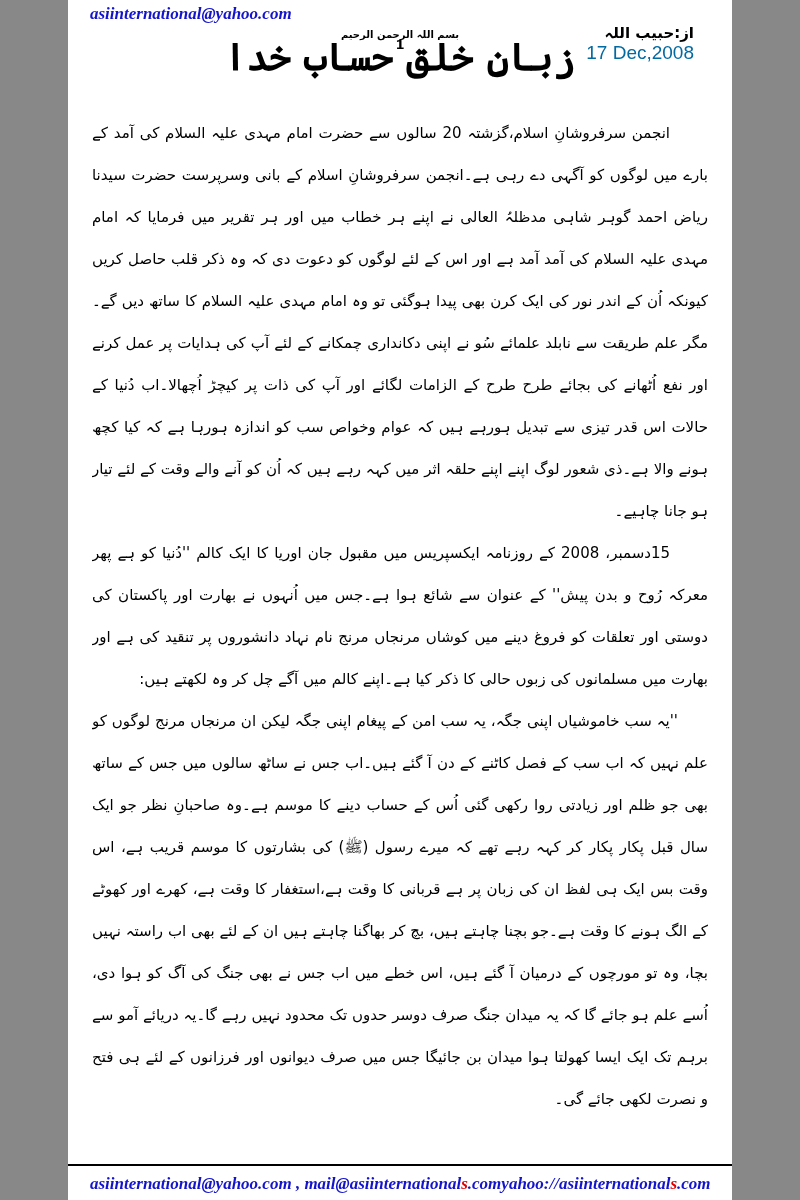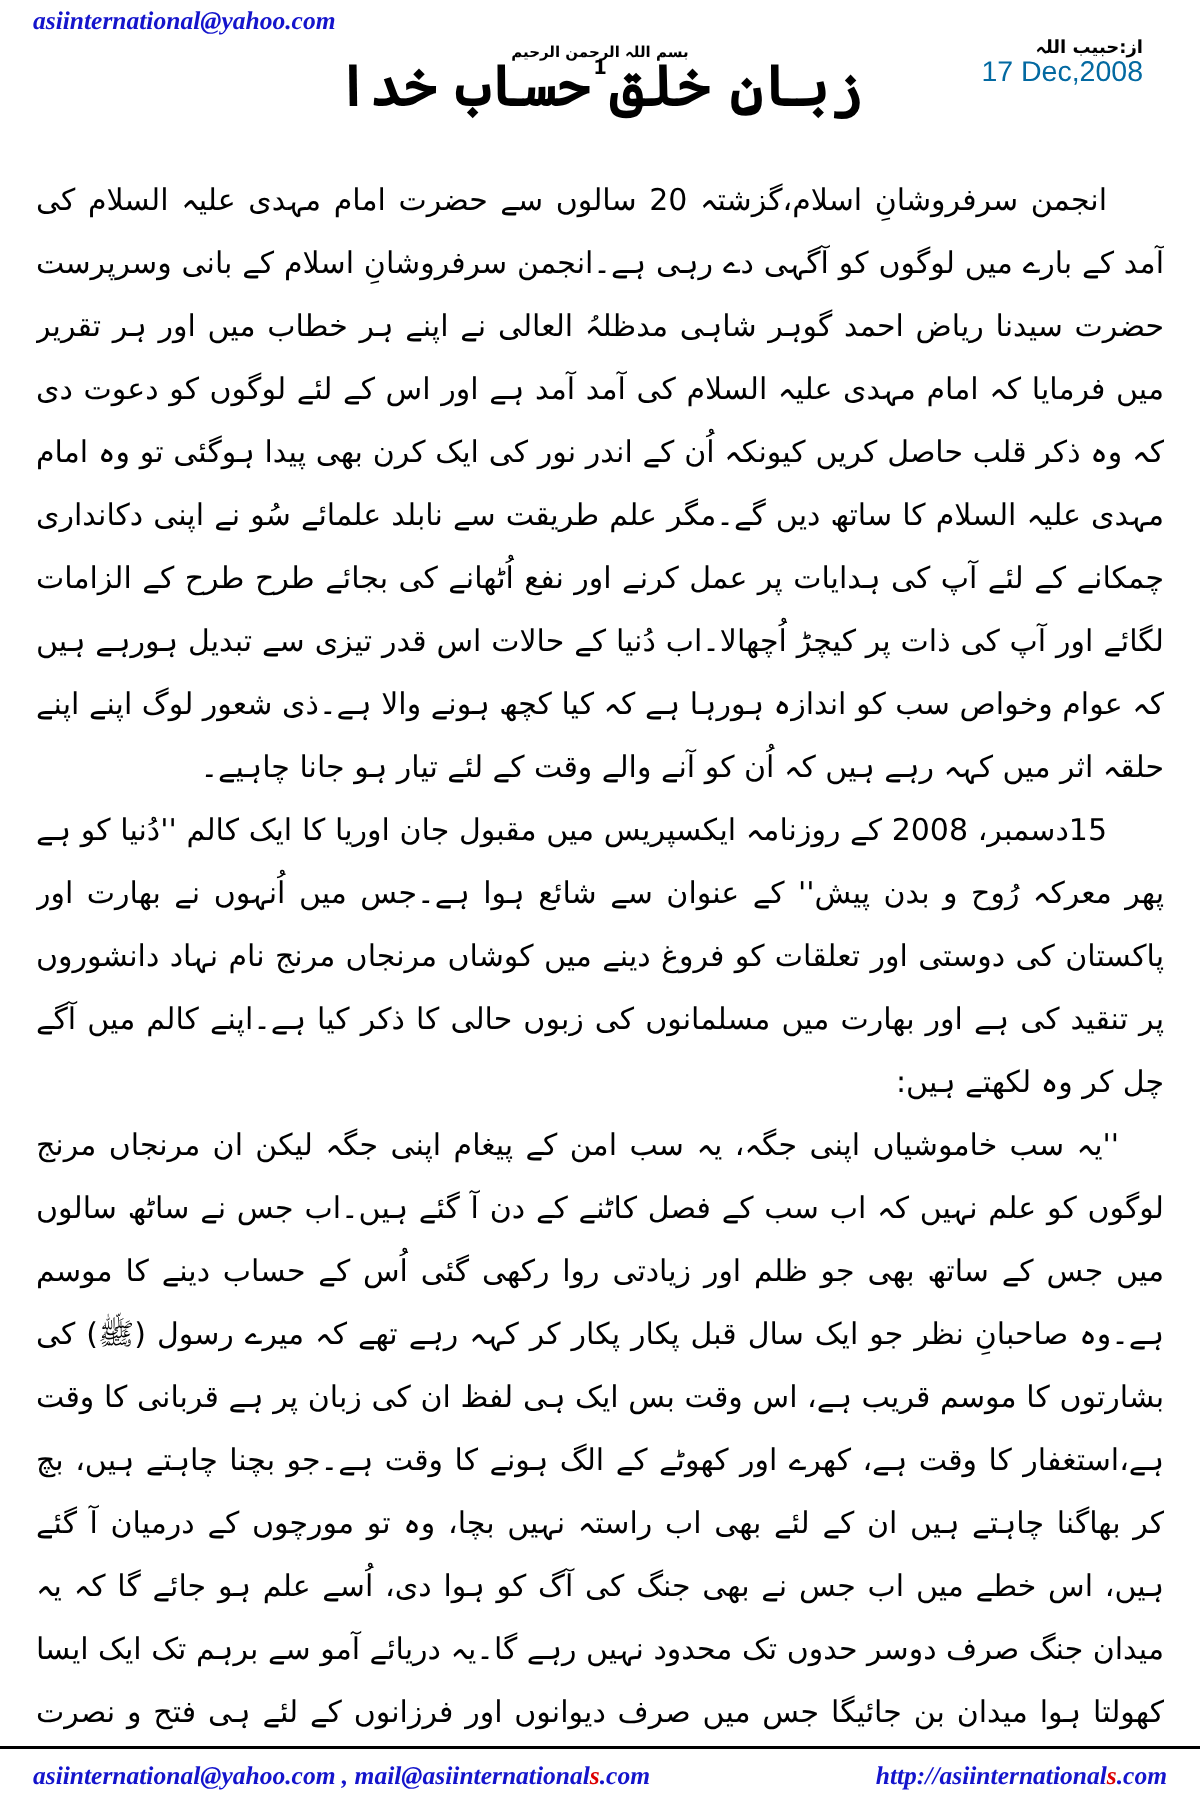--- a/index.html
+++ b/index.html
@@ -1,18 +1,18 @@
 <!DOCTYPE html>
 <html lang="ur"><head>
 <meta charset="utf-8">
 <style>
   html,body{margin:0;padding:0;background:#888;}
   .page{
     position:relative;
-    width:800px;height:1200px;
+    width:664px;height:1200px;
     margin:0 auto;
     background:#ffffff;
     color:#000000;
     font-family:"DejaVu Sans", sans-serif;
     overflow:hidden;
   }
   
   .hdr-email{
     position:absolute;top:4px;left:22px;
     font-family:"Liberation Serif", serif;
@@ -30,40 +30,40 @@
     margin-top:24px;
   }
   .page-num{
     font-size:13px;font-weight:bold;line-height:10px;
   }
   .hdr-right{
     position:absolute;top:24px;right:38px;
     text-align:left;
   }
   .author{
-    font-size:12px;font-weight:bold;direction:rtl;text-align:right;
+    font-size:15px;font-weight:bold;direction:rtl;text-align:right;
   }
   .date{
     font-family:"Liberation Sans", sans-serif;
     font-size:19px;color:#0369a1;
   }
   .title{
     position:absolute;top:34px;left:0;right:0;
     margin:0;text-align:center;
     direction:rtl;
     font-size:38px;font-weight:bold;
     font-family:"DejaVu Serif", serif;
     letter-spacing:1px;
   }
   
   .article{
     position:absolute;top:112px;left:24px;right:24px;bottom:46px;
     direction:rtl;
     text-align:justify;
-    font-size:20px;
+    font-size:15px;
     line-height:42px;
     overflow:hidden;
   }
   .article p{
     margin:0;
     text-indent:38px;
   }
   .article p.quote{text-indent:30px;}
   
   .footer-rule{
@@ -106,17 +106,17 @@
 
   </main>
 
   <div class="footer-rule"></div>
 
   <div class="footer-row">
     <div class="footer-left">
       <span>asiinternational@yahoo.com , mail@asiinternational</span><span class="red">s</span><span>.com</span>
     </div>
     <div class="footer-right">
-      <span>http://asiinternational</span><span class="red">s</span><span>.com</span>
+      <span>yahoo://asiinternational</span><span class="red">s</span><span>.com</span>
     </div>
   </div>
 
 </div>
 
 </body></html>

